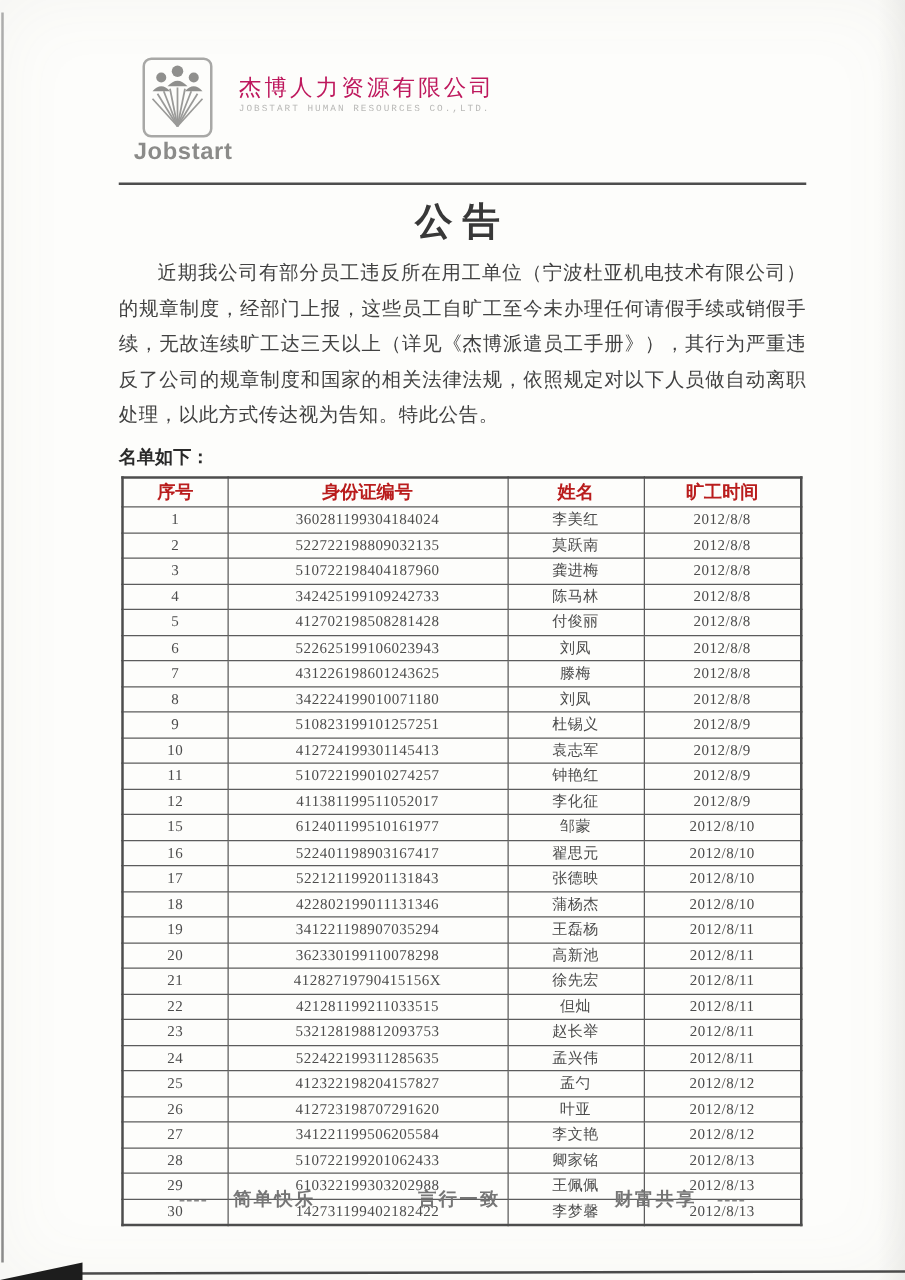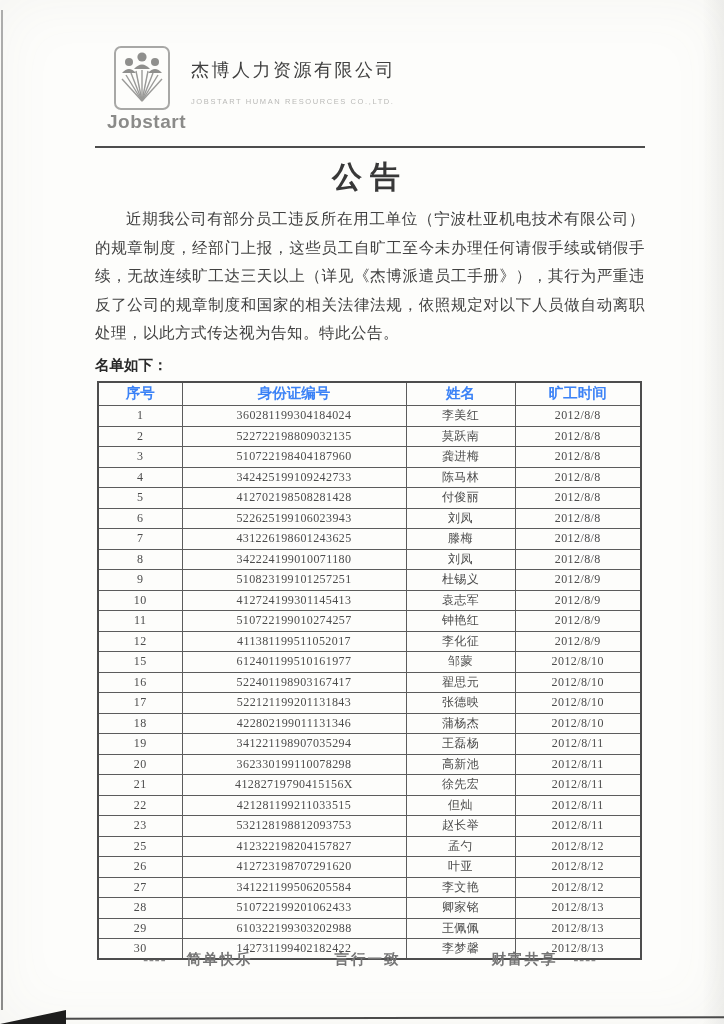--- a/index.html
+++ b/index.html
@@ -20,39 +20,39 @@
   .scan-right-shade { position:absolute; right:0; top:0; bottom:0; width:22px; background:linear-gradient(to right, rgba(0,0,0,0), rgba(90,90,85,0.07)); }
 
   .content { position:absolute; left:95px; top:0; width:550px; }
 
   
   .header { display:flex; align-items:flex-start; padding-top:46px; }
   .logo { width:70px; text-align:center; margin-left:12px; }
   .logo-box { width:56px; height:64px; margin:0 auto; border:2px solid #a8a8a6; border-radius:7px; display:flex; align-items:center; justify-content:center; background:#fdfdfb; }
   .logo-label { font-family:"Liberation Sans","DejaVu Sans",sans-serif; font-weight:bold; color:#8b8b89; font-size:19px; letter-spacing:.5px; margin-top:1px; }
   .company { margin-left:14px; padding-top:12px; }
-  .company-cn { font-size:18px; color:#404040; letter-spacing:2.5px; }
-  .company-en { font-family:Liberation Sans, sans-serif; font-size:7.5px; color:#b9b9b7; letter-spacing:1.6px; margin-top:15px; }
+  .company-cn { font-size:18px; color:#be185d; letter-spacing:2.5px; }
+  .company-en { font-family:Liberation Mono, monospace; font-size:7.5px; color:#b9b9b7; letter-spacing:1.6px; margin-top:2px; }
   .header-rule { width:550px; height:2px; background:#4d4d4d; margin-top:13px; }
 
   
   .doc-title { text-align:center; font-size:30px; font-weight:bold; color:#383838; letter-spacing:8px; margin-top:9px; }
   .body-text {
     margin-top:7px; font-size:15.5px; color:#414141; line-height:28.5px;
     text-align:justify; text-indent:2em; letter-spacing:.5px;
   }
   .list-label { font-family:"Liberation Sans","DejaVu Sans",sans-serif; font-weight:bold; font-size:14.5px; color:#2a2a2a; margin-top:8px; }
 
   
   table { border-collapse:collapse; margin-top:6px; margin-left:2px; table-layout:fixed; width:545px; }
   th, td { border:1px solid #5c5c5c; text-align:center; overflow:hidden; white-space:nowrap; }
   table { border:2px solid #4d4d4d; }
   th {
     font-family:"Liberation Sans","DejaVu Sans",sans-serif; font-weight:bold;
-    font-size:14.5px; color:#3b82f6; height:24px;
+    font-size:14.5px; color:#b91c1c; height:24px;
   }
   td { height:20.5px; font-size:12px; color:#4c4c4c; letter-spacing:.4px; }
   .w0 { width:84px; } .w1 { width:224px; } .w2 { width:109px; } .w3 { width:126px; }
 
   
   .footer {
     position:absolute; left:0; top:950px; width:550px;
     display:flex; justify-content:center; align-items:baseline;
     font-size:14.5px; font-weight:600; color:#757575; letter-spacing:2px;
   }
@@ -241,20 +241,26 @@
             <td class="w2">但灿</td>
             <td class="w3">2012/8/11</td>
           </tr>
           <tr>
             <td class="w0">23</td>
             <td class="w1">532128198812093753</td>
             <td class="w2">赵长举</td>
             <td class="w3">2012/8/11</td>
           </tr>
           <tr>
+            <td class="w0">24</td>
+            <td class="w1">522422199311285635</td>
+            <td class="w2">孟兴伟</td>
+            <td class="w3">2012/8/11</td>
+          </tr>
+          <tr>
             <td class="w0">25</td>
             <td class="w1">412322198204157827</td>
             <td class="w2">孟勺</td>
             <td class="w3">2012/8/12</td>
           </tr>
           <tr>
             <td class="w0">26</td>
             <td class="w1">412723198707291620</td>
             <td class="w2">叶亚</td>
             <td class="w3">2012/8/12</td>

